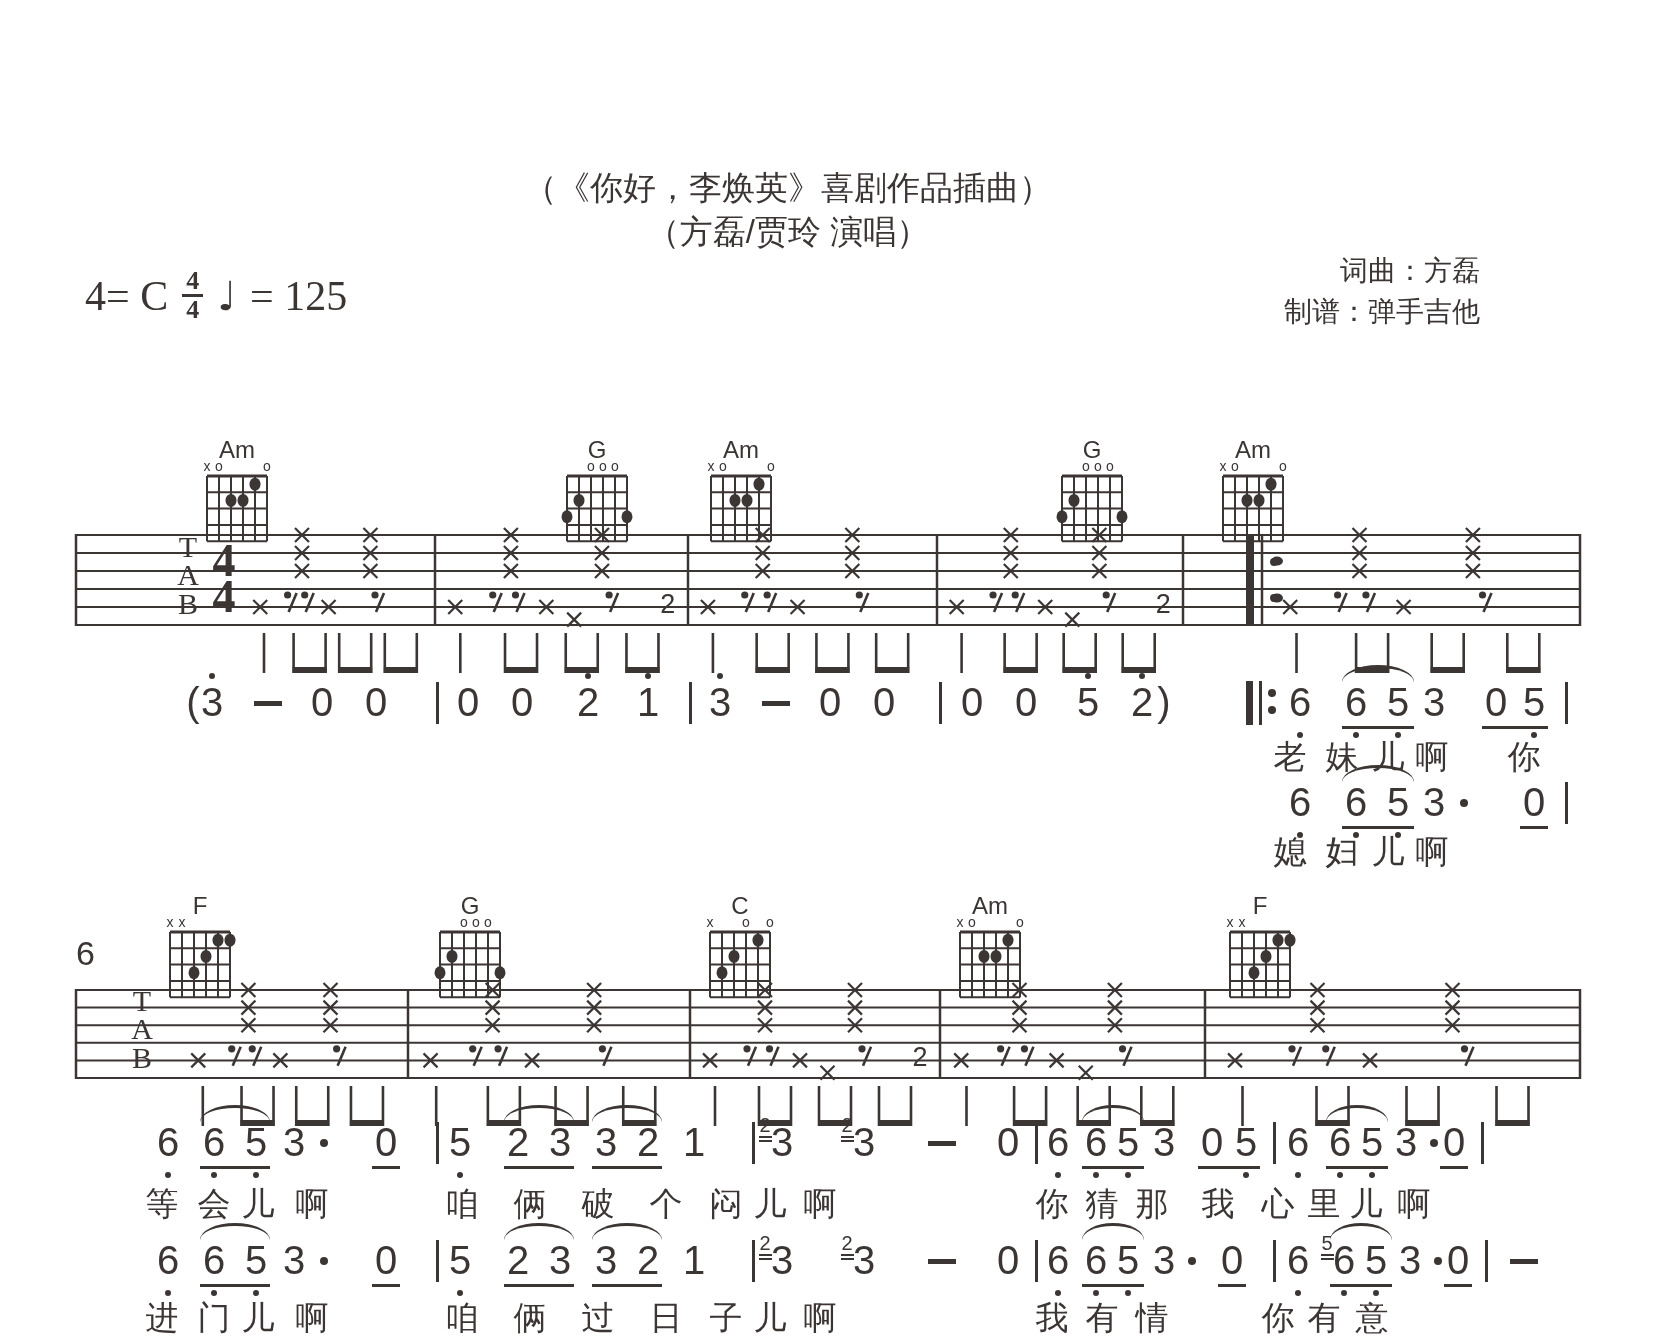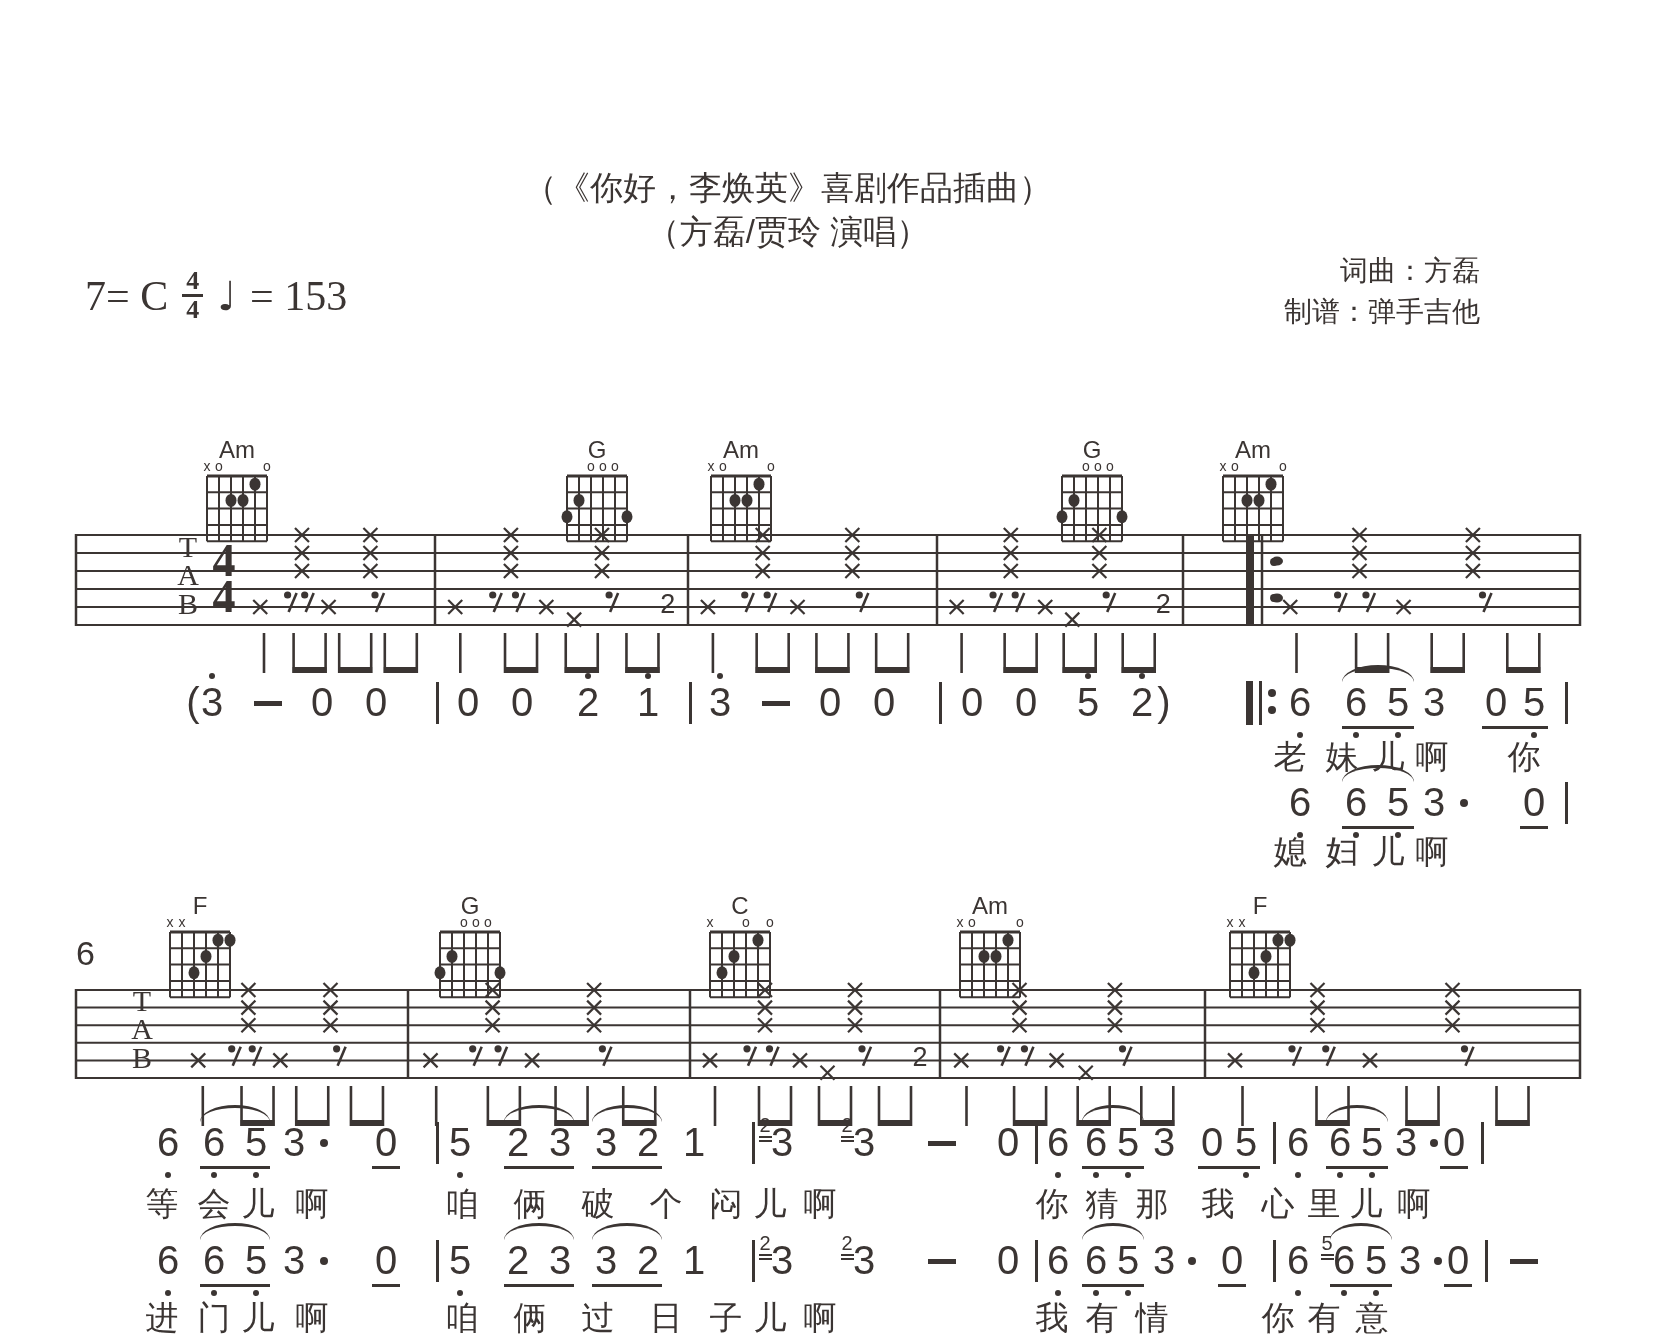--- a/index.html
+++ b/index.html
@@ -30,27 +30,27 @@
   svg{position:absolute;left:0;}
 </style>
 </head>
 <body>
 
 <div id="page">
   <div class="abs sub" style="top:210px;">（方磊/贾玲 演唱）</div>
   <div class="abs sub" style="top:166px;">（《你好，李焕英》喜剧作品插曲）</div>
 
   <div class="abs meta">
-    <span>7= C</span>
+    <span>4= C</span>
     <span class="frac">
       <span class="fr-top">4</span>
       <span class="fr-bot">4</span>
     </span>
     <span class="notesym">♩</span>
-    <span>= 153</span>
+    <span>= 125</span>
   </div>
 
   <div class="abs credits">
     <div>词曲：方磊</div>
     <div>制谱：弹手吉他</div>
   </div>
 
   <div class="abs measure-num">6</div>
 <svg width="90" height="112" style="left:192px; top:436px; position:absolute;">
       <text x="45" y="22" text-anchor="middle" font-size="24" fill="#3b3533" font-family="Liberation Sans, sans-serif">Am</text>

